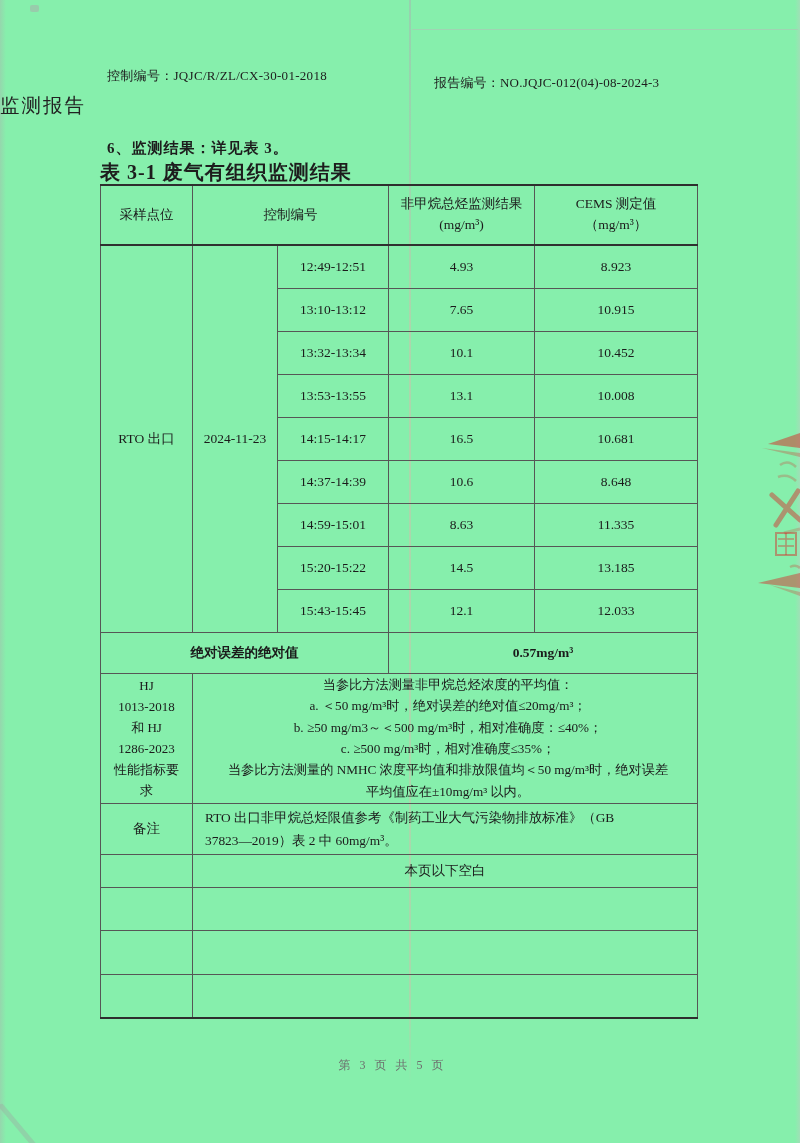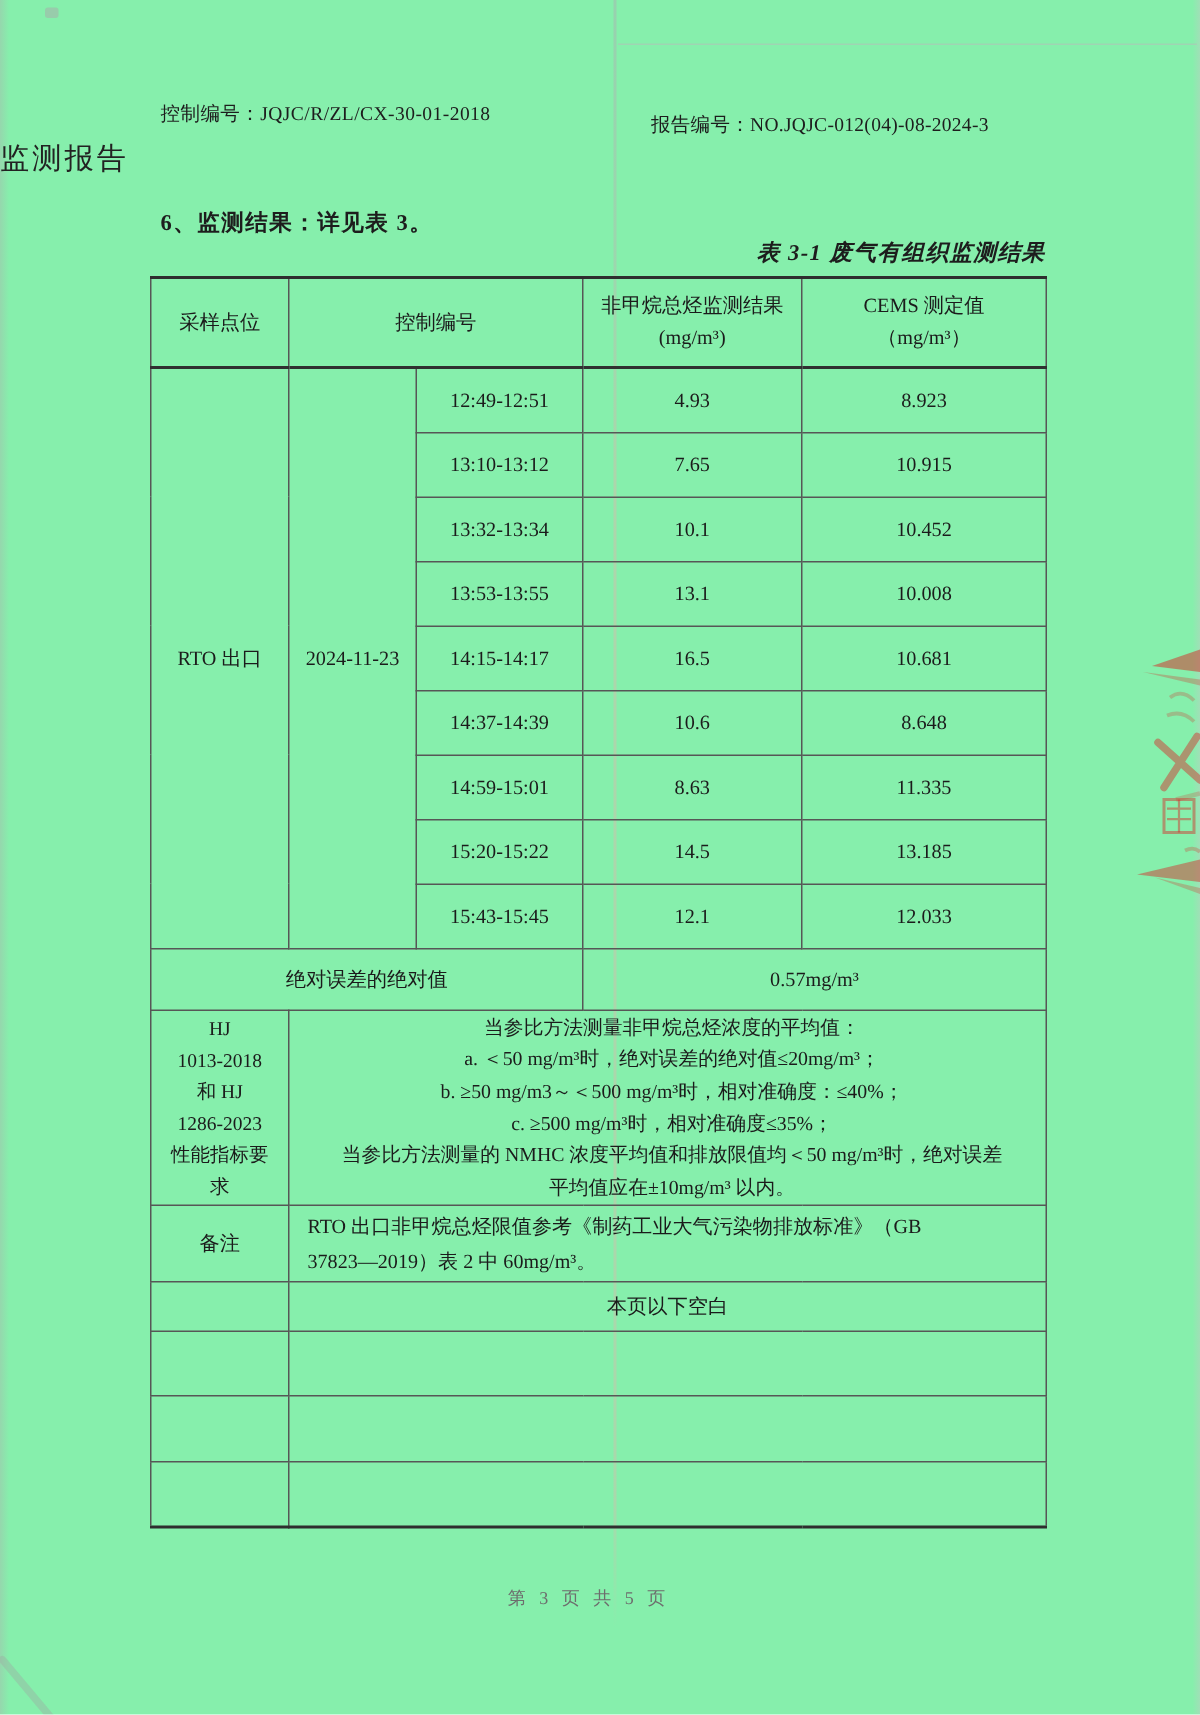--- a/index.html
+++ b/index.html
@@ -21,34 +21,34 @@
       rgba(236,172,172,.38) 30%,rgba(236,172,172,.34) 92%,rgba(236,172,172,0) 100%);}
   .streak-bottomleft{position:absolute;left:0px;top:1102px;width:86px;height:5px;
     background:rgba(160,160,160,.35);border-radius:3px;transform:rotate(50deg);transform-origin:left center;}
   .stamp{position:absolute;left:750px;top:425px;width:50px;height:190px;}
   
   .ctrl-no{position:absolute;left:107px;top:67px;font-size:13px;letter-spacing:.3px;}
   .rep-no{position:absolute;left:434px;top:74px;font-size:13px;letter-spacing:.2px;}
   .doc-title{position:absolute;left:0;top:92px;width:800px;
     font-size:19.5px;letter-spacing:2px;color:#222;}
   .section-heading{position:absolute;left:107px;top:139px;font-size:15px;font-weight:bold;letter-spacing:1px;}
-  .table-title{position:absolute;left:100px;top:159px;width:597px;text-align:right;
-    font-size:15px;font-weight:bold;letter-spacing:1px;font-style:italic;}
+  .table-title{position:absolute;left:100px;top:159px;width:597px;text-align:left;
+    font-size:20px;font-weight:bold;letter-spacing:1px;}
   
   .results-table{
     position:absolute;left:100px;top:184px;width:597px;table-layout:fixed;
     border-collapse:collapse;font-size:13.5px;color:#1b1b1b;
   }
   .results-table td{border:1px solid #565656;text-align:center;vertical-align:middle;padding:0;}
   .results-table{border-left:1px solid #6a6a6a;border-right:1px solid #8a8a8a;
     border-top:2.5px solid #2e2e2e;border-bottom:2.5px solid #2e2e2e;}
   .r-head td{border-bottom:2px solid #303030;line-height:1.55;}
   .r-head{height:60px;}
   .r-data{height:43px;}
-  .r-abs{height:41px;}
+  .r-abs{height:41px;font-weight:bold;}
   .r-hj{height:130px;}
   .r-remark{height:51px;}
   .r-note{height:33px;}
   .r-empty1{height:43px;}
   .r-empty2{height:44px;}
   .r-empty3{height:44px;}
   .hj-name{font-size:13px;line-height:21px;}
   .hj-req{text-align:right;}
   .hj-req .ln{padding-left:12px;padding-right:6px;font-size:13.2px;line-height:21.4px;}
   .remark-cell{text-align:left !important;}

